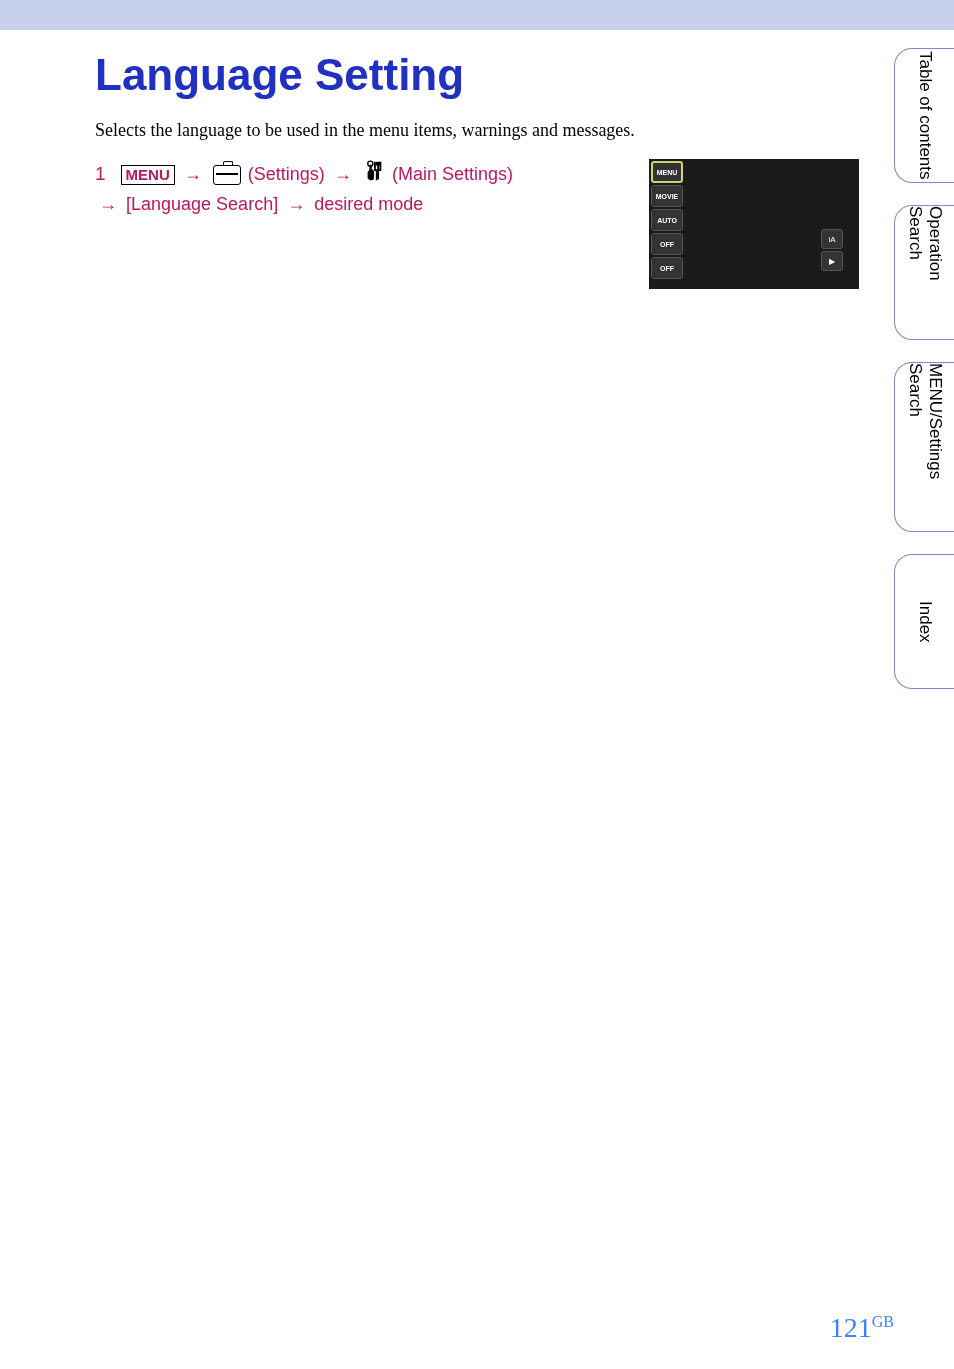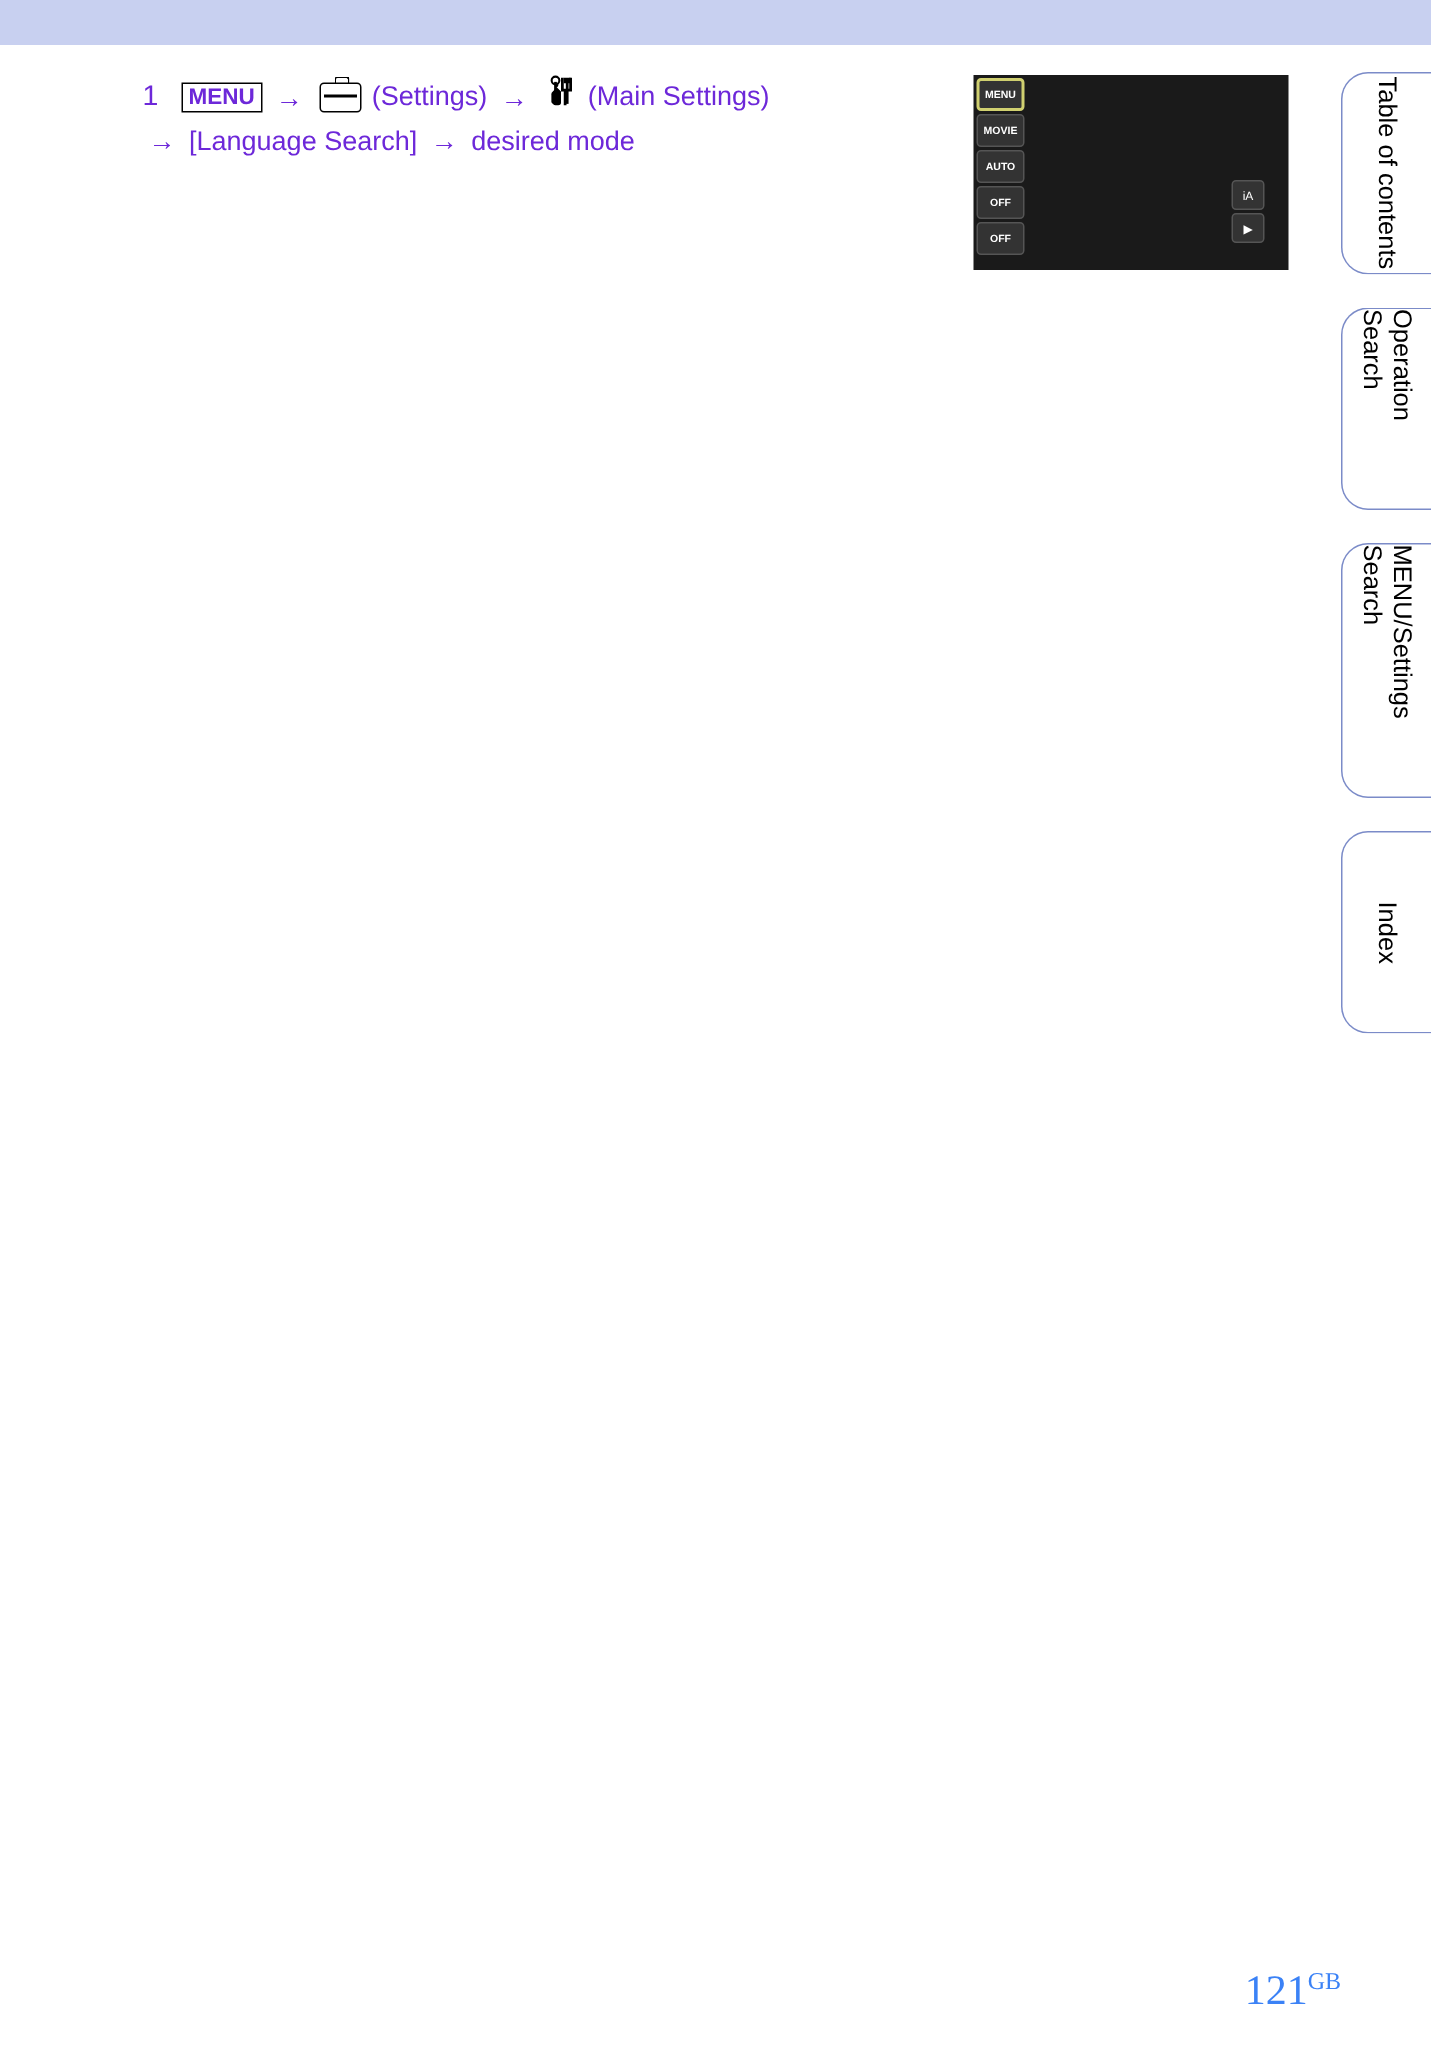--- a/index.html
+++ b/index.html
@@ -35,21 +35,21 @@
       margin-bottom: 18px;
     }
     .instruction-row {
       display: flex;
       align-items: flex-start;
       gap: 18px;
     }
     .instruction-text {
       flex: 1;
       font-size: 18px;
-      color: #6d28d9;
+      color: #be185d;
       line-height: 1.55;
     }
     .step-num {
       font-size: 19px;
       margin-right: 10px;
     }
     .menu-box {
       display: inline-block;
       border: 1.5px solid #000;
       padding: 0 4px;
@@ -195,20 +195,22 @@
       font-size: 16px;
       vertical-align: super;
     }
   </style>
 </head>
 <body>
 
 <div class="top-bar"></div>
 
 <div class="content">
+  <h1 class="page-title">Language Setting</h1>
+  <p class="description">Selects the language to be used in the menu items, warnings and messages.</p>
 
   <div class="instruction-row">
     <div class="instruction-text">
       <span class="step-num">1</span>
       <span class="menu-box">MENU</span>
       <span class="arrow">→</span>
       <span class="toolbox-icon"></span>
       <span>(Settings)</span>
       <span class="arrow">→</span>
       <span class="wrench-icon">

